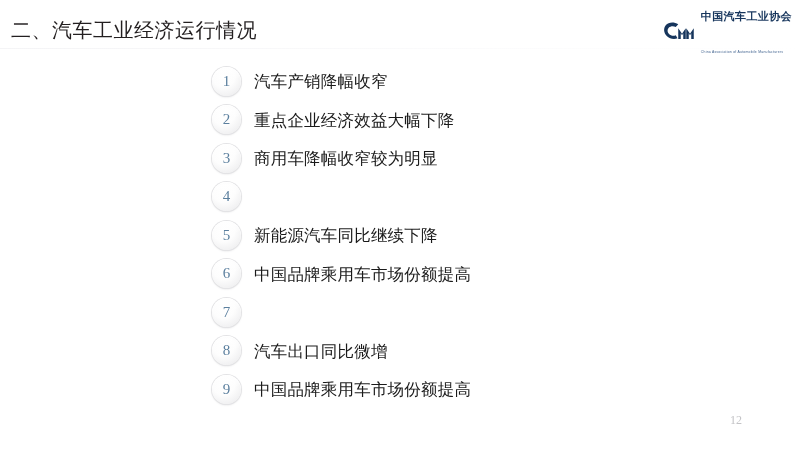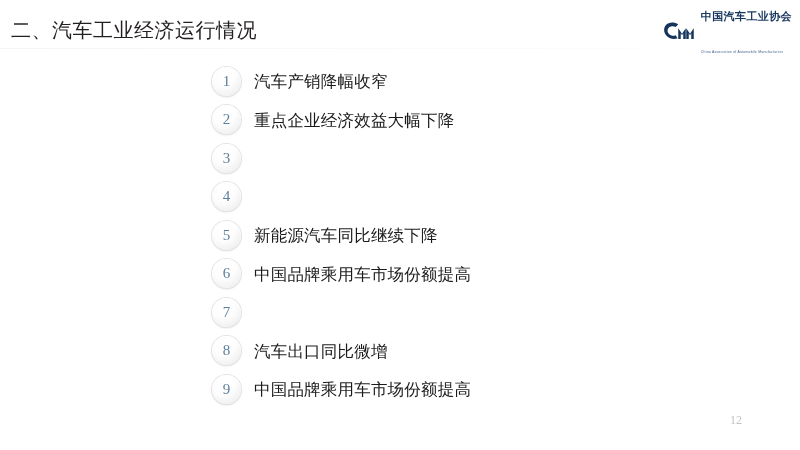--- a/index.html
+++ b/index.html
@@ -199,20 +199,21 @@
       <div class="bullet-badge">
         <span class="bullet-num">2</span>
       </div>
       <div class="bullet-text">重点企业经济效益大幅下降</div>
     </div>
 
     <div class="bullet-row">
       <div class="bullet-badge">
         <span class="bullet-num">3</span>
       </div>
+      <div class="bullet-text">商用车降幅收窄较为明显</div>
     </div>
 
     <div class="bullet-row">
       <div class="bullet-badge">
         <span class="bullet-num">4</span>
       </div>
     </div>
 
     <div class="bullet-row">
       <div class="bullet-badge">

